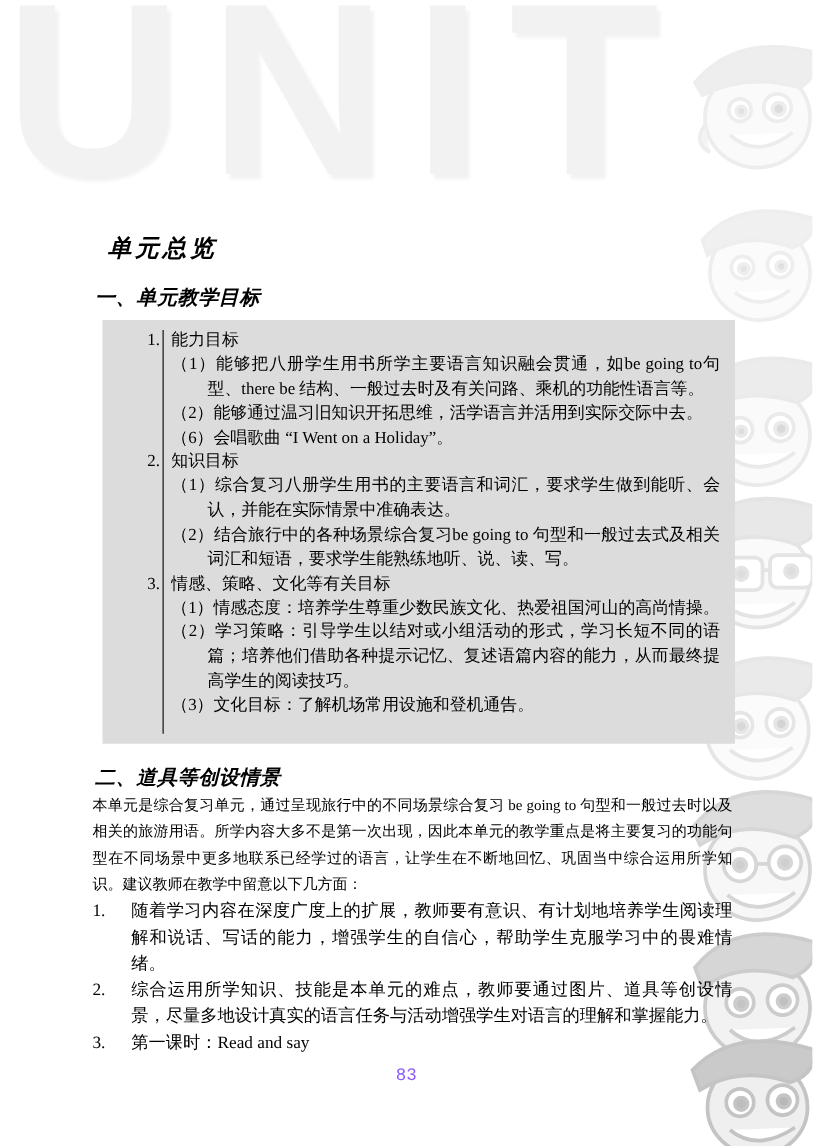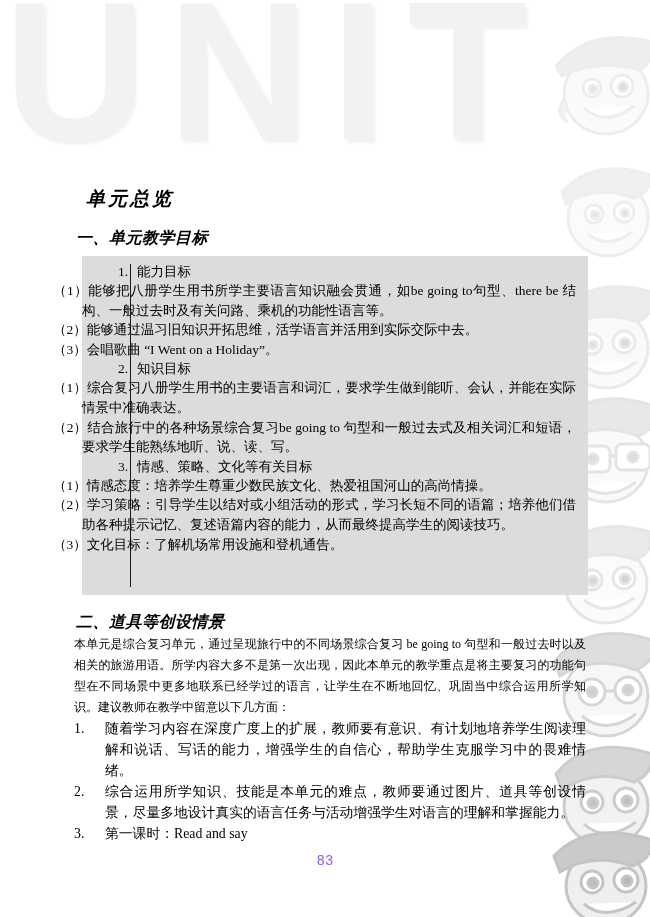--- a/index.html
+++ b/index.html
@@ -153,20 +153,21 @@
     top: 0;
     width: 20px;
     text-align: right;
     font-family: "Liberation Serif", serif;
     font-size: 13.5px;
   }
   .goal-item {
     position: relative;
     font-size: 13.5px;
     line-height: 19.6px;
+    padding-left: 84px;
     text-indent: -29px;
     padding-right: 4px;
     text-align: justify;
   }
 
   
   .analysis {
     position: absolute;
     top: 634px;
     left: 74px;
@@ -336,21 +337,21 @@
   <div class="goals-box">
     <div class="goals-inner">
       <div class="goal-rule"></div>
 
       <div class="goal-group">
         <div class="goal-head">
           <span class="goal-num">1.</span><span>能力目标</span>
         </div>
         <div class="goal-item">（1）能够把八册学生用书所学主要语言知识融会贯通，如be going to句型、there be 结构、一般过去时及有关问路、乘机的功能性语言等。</div>
         <div class="goal-item">（2）能够通过温习旧知识开拓思维，活学语言并活用到实际交际中去。</div>
-        <div class="goal-item">（3）会唱歌曲 “I Went on a Holiday”。</div>
+        <div class="goal-item">（6）会唱歌曲 “I Went on a Holiday”。</div>
       </div>
 
       <div class="goal-group">
         <div class="goal-head">
           <span class="goal-num">2.</span><span>知识目标</span>
         </div>
         <div class="goal-item">（1）综合复习八册学生用书的主要语言和词汇，要求学生做到能听、会认，并能在实际情景中准确表达。</div>
         <div class="goal-item">（2）结合旅行中的各种场景综合复习be going to 句型和一般过去式及相关词汇和短语，要求学生能熟练地听、说、读、写。</div>
       </div>
 

